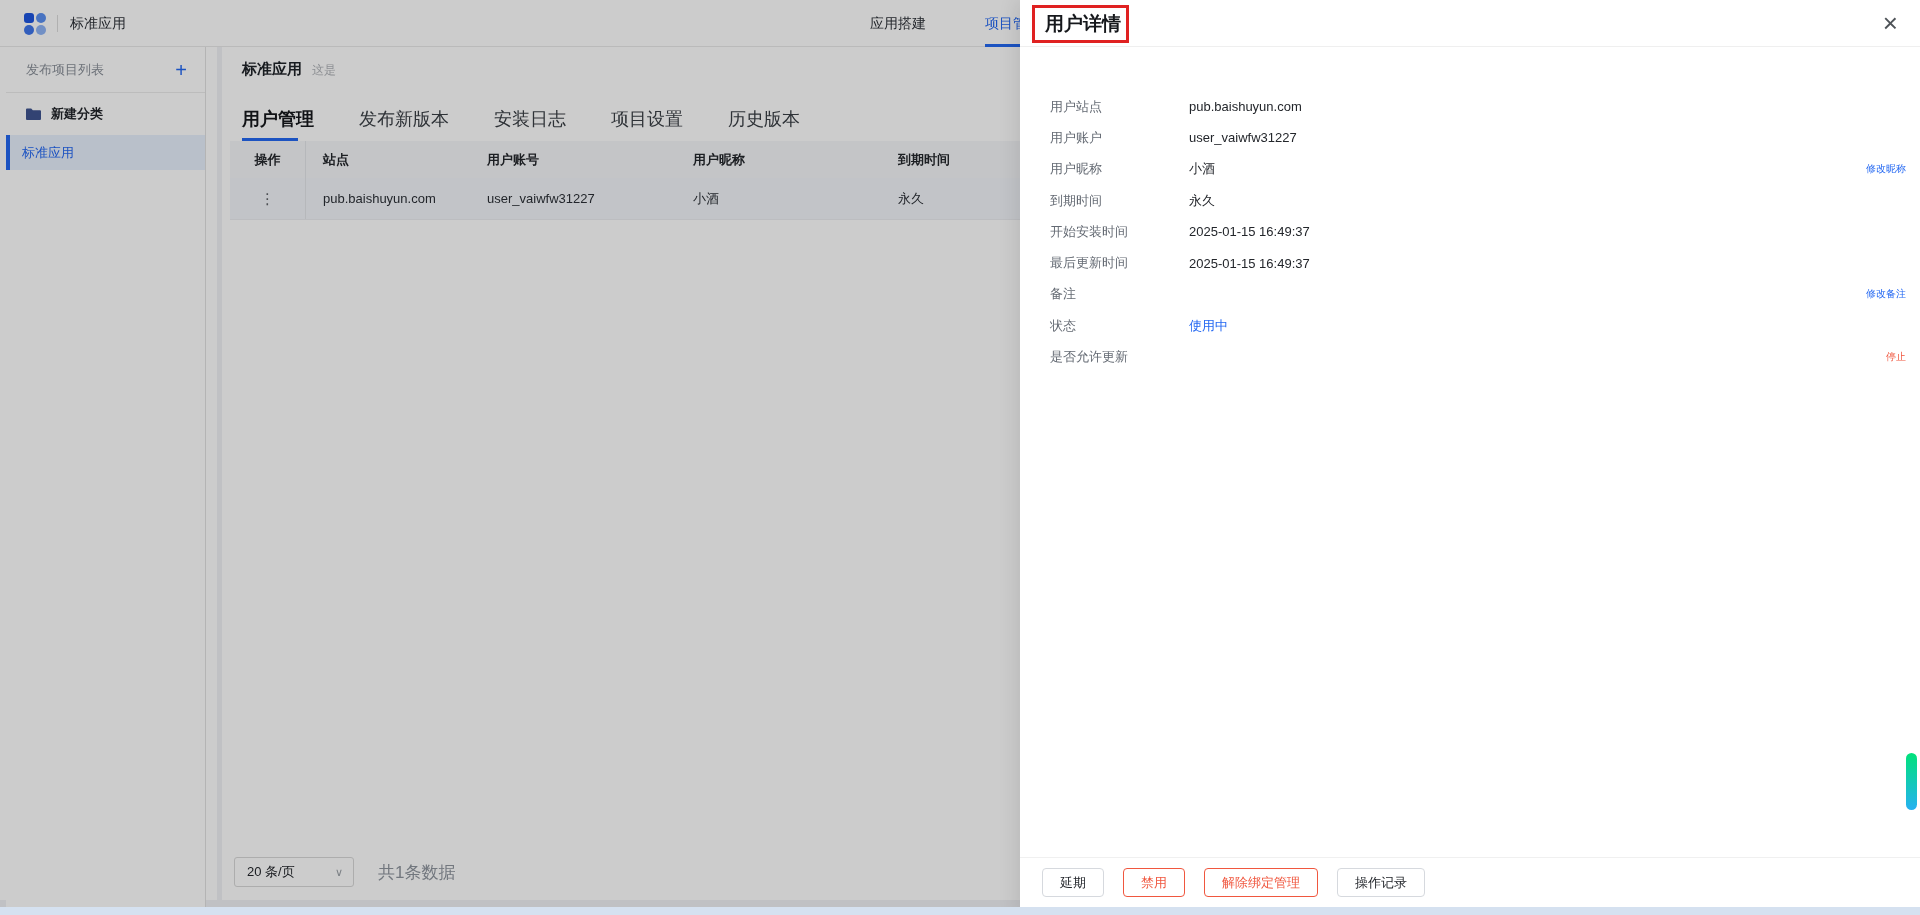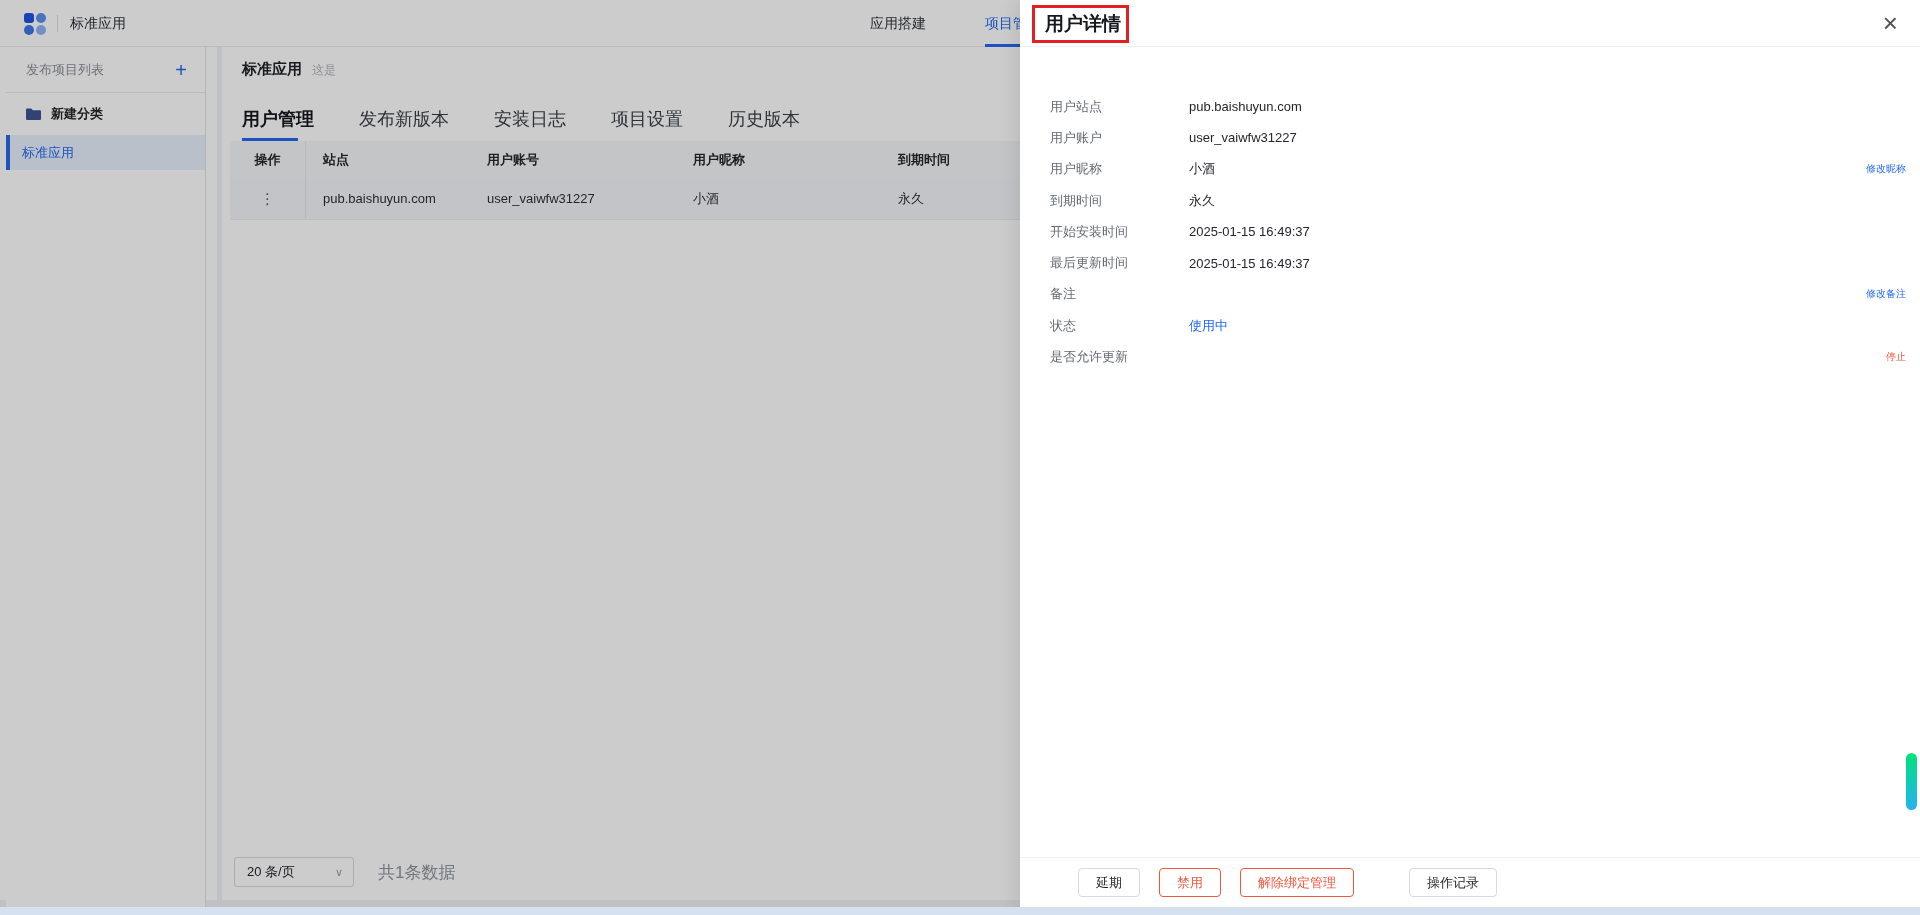--- a/index.html
+++ b/index.html
@@ -75,21 +75,21 @@
   .field-row { display:flex; align-items:center; height:31.3px; padding:0 14px 0 26px; font-size:13px; }
   .field-label { width:139px; color:#646a73; flex-shrink:0; }
   .field-value { flex:1; color:#23262b; }
   .field-value.blue { color:#2468f2; }
   .link { font-size:10px; text-decoration:none; cursor:pointer; }
   .link.blue { color:#2468f2; }
   .link.orange { color:#f0573f; }
 
   .drawer-footer { position:absolute; left:0; right:0; top:857px; height:50px; border-top:1px solid #f0f0f0; display:flex; align-items:center; gap:19px; padding-left:22px; }
   .btn { height:29px; padding:0 17px; border-radius:4px; background:#fff; font-size:13px; line-height:27px; cursor:pointer; font-family:inherit; }
-  .btn.default { border:1px solid #d6d9de; color:#23262b;margin-left:36px; }
+  .btn.default { border:1px solid #d6d9de; color:#23262b; }
   .btn.danger  { border:1px solid #f0573f; color:#f0573f; }
 
   
   .bottom-strip { position:absolute; left:0; top:907px; width:1920px; height:8px; background:#d5e1f0; z-index:70; }
   .float-pill { position:absolute; left:1906px; top:753px; width:11px; height:57px; border-radius:6px; background:linear-gradient(180deg,#00e27a 0%,#26b1f2 100%); z-index:80; cursor:pointer; }
 </style>
 </head>
 <body>
 
 <div class="topbar">

